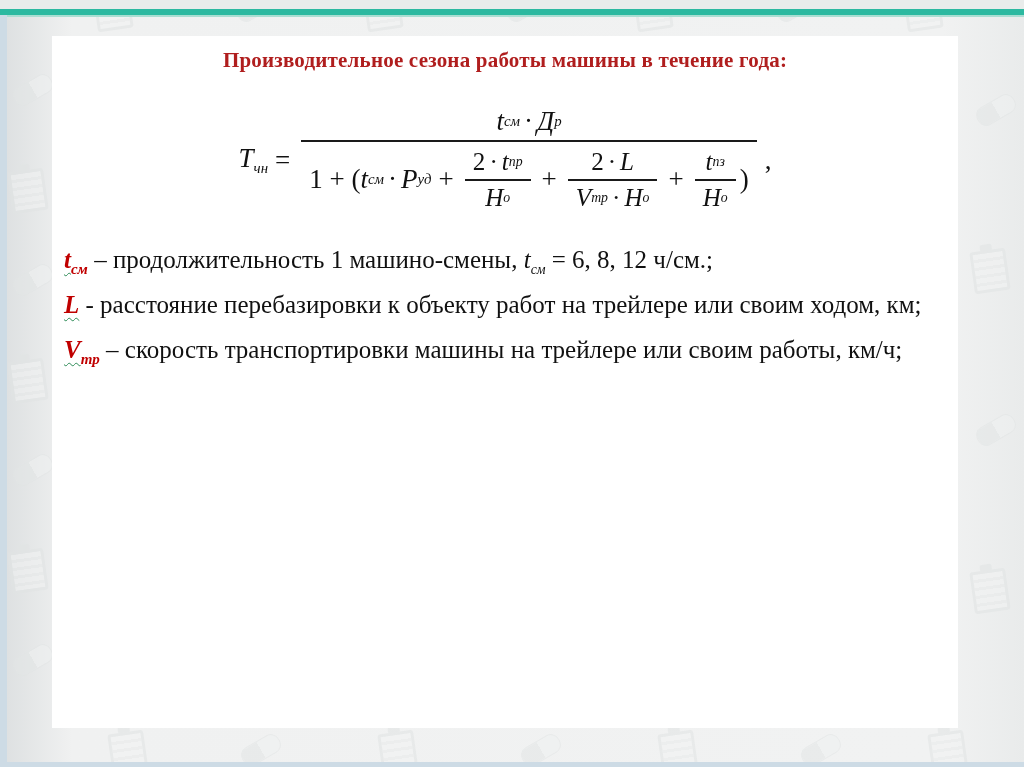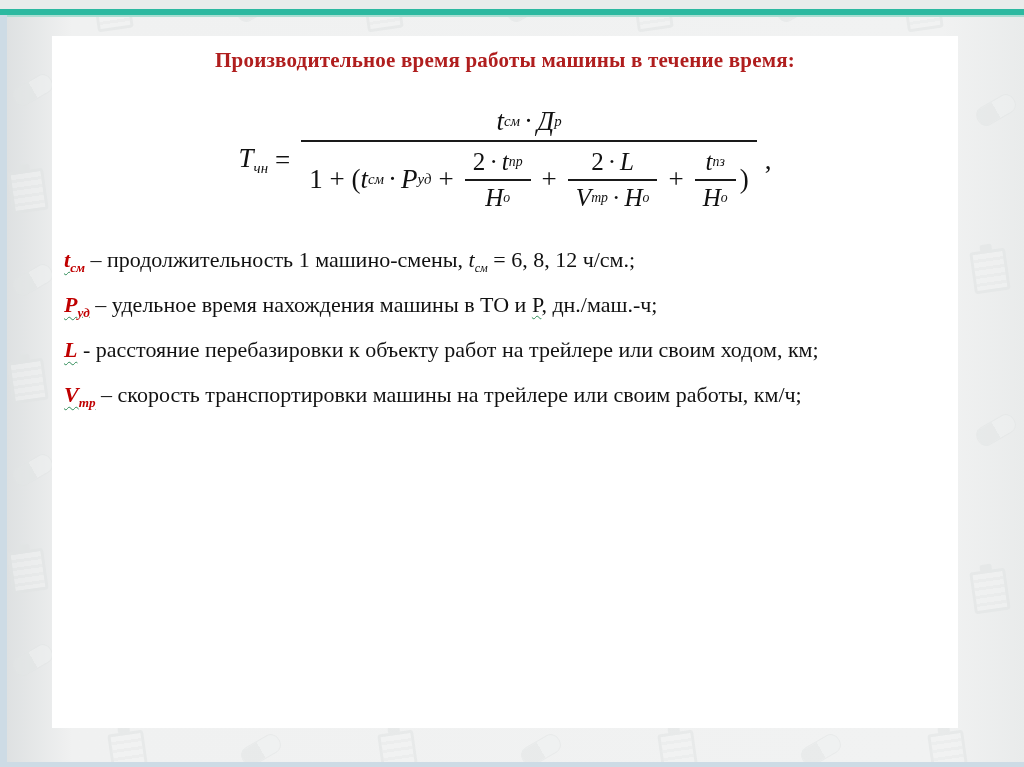--- a/index.html
+++ b/index.html
@@ -34,21 +34,21 @@
   sub { font-size: 0.55em; font-style: italic; line-height: 1; }
   .op { font-style: normal; margin: 0 7px; }
   .tight { margin: 0 4px; }
   .frac { display: inline-flex; flex-direction: column; align-items: center; margin: 0 4px; vertical-align: middle; }
   .frac .bar { align-self: stretch; height: 0; border-top: 2px solid #1a1a1a; }
   .num-row, .den-row { display: flex; align-items: center; padding: 3px 8px; white-space: nowrap; }
   .inner { font-size: 0.93em; }
   .comma { margin-left: 4px; }
 
   
-  .defs { margin: 4px 2px 0 2px; font-size: 22px; line-height: 45px; text-align: justify; }
+  .defs { margin: 4px 2px 0 2px; font-size: 25px; line-height: 45px; text-align: justify; }
   .def { margin: 0; }
   .term { color: #c00000; font-weight: bold; font-style: italic;
     text-decoration: underline wavy #2e8b57; text-decoration-thickness: 1px; text-underline-offset: 4px; }
   .term sub { font-size: 0.6em; }
   .im { font-style: italic; }
   .uline { text-decoration: underline wavy #2e8b57; text-decoration-thickness: 1px; text-underline-offset: 3px; }
 </style>
 </head>
 <body>
 
@@ -78,21 +78,21 @@
 <div class="wm wm-clip" style="left:110px; top:732px;"></div>
 <div class="wm wm-pill" style="left:240px; top:740px;"></div>
 <div class="wm wm-clip" style="left:380px; top:732px;"></div>
 <div class="wm wm-pill" style="left:520px; top:740px;"></div>
 <div class="wm wm-clip" style="left:660px; top:732px;"></div>
 <div class="wm wm-pill" style="left:800px; top:740px;"></div>
 <div class="wm wm-clip" style="left:930px; top:732px;"></div>
 
 <div class="card">
 
-  <div class="title">Производительное время работы машины в течение время:</div>
+  <div class="title">Производительное сезона работы машины в течение года:</div>
 
   <div class="formula-row">
     <span><i>T</i><sub>чн</sub></span>
     <span class="op">=</span>
     <span class="frac">
       <span class="num-row">
         <i>t</i>
           <sub>см</sub>
         <span class="op tight">·</span>
         <i>Д</i>
@@ -151,21 +151,20 @@
         <span>)</span>
       </span>
     </span>
     <span class="comma">,</span>
   </div>
 
   <div class="defs">
     <p class="def"><span class="term"><span>t</span><sub>см</sub></span><span> – </span><span>продолжительность 1 машино-смены, </span><span class="im"><span>t</span><sub>см</sub></span><span> = 6, 8, 12 ч/см.;</span></p>
 
 
-    <p class="def"><span class="term"><span>Р</span><sub>уд</sub></span><span> – </span><span>удельное время нахождения машины  в ТО и </span><span class="uline">Р</span><span>, дн./маш.-ч;</span></p>
 
 
     <p class="def"><span class="term"><span>L</span><sub></sub></span><span>  - </span><span>расстояние перебазировки к объекту работ на трейлере или своим ходом, км;</span></p>
 
     <p class="def"><span class="term"><span>V</span><sub>тр</sub></span><span> – </span><span>скорость транспортировки машины на трейлере или своим работы, км/ч;</span></p>
 
   </div>
 
 </div>
 

